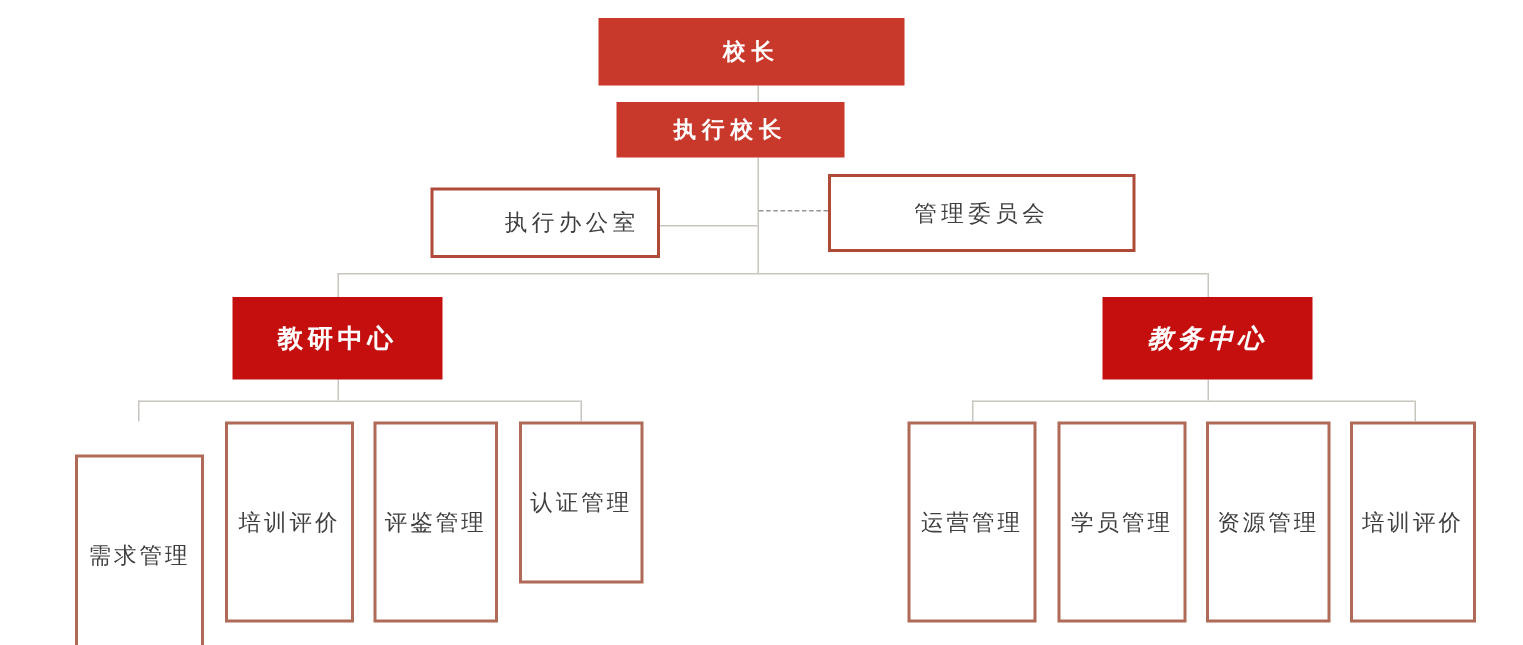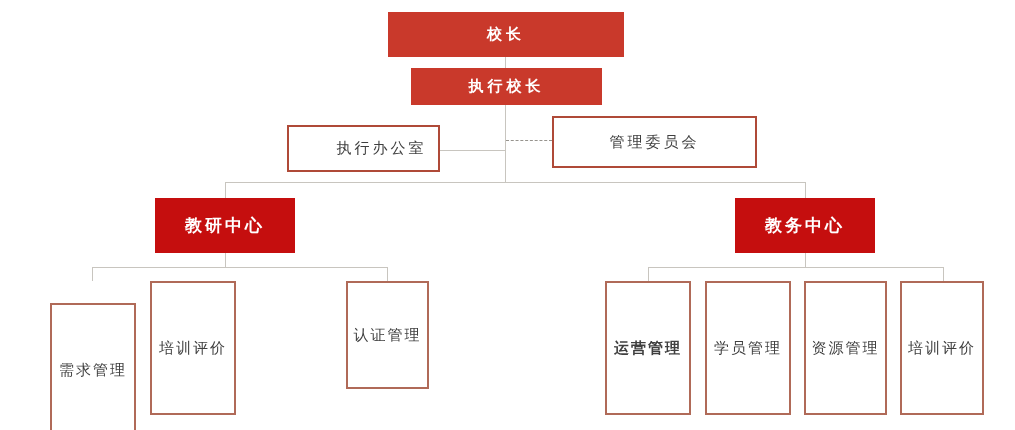--- a/index.html
+++ b/index.html
@@ -84,34 +84,35 @@
   <div class="vline" style="left:225px; top:253px; height:14px;"></div>
   <div class="hline" style="left:92px;  top:267px; width:295px;"></div>
   <div class="vline" style="left:92px;  top:267px; height:14px;"></div>
   <div class="vline" style="left:387px; top:267px; height:14px;"></div>
 
   <div class="vline" style="left:805px; top:253px; height:14px;"></div>
   <div class="hline" style="left:648px; top:267px; width:295px;"></div>
   <div class="vline" style="left:648px; top:267px; height:14px;"></div>
   <div class="vline" style="left:943px; top:267px; height:14px;"></div>
 
-  <div class="node red-top" style="left:388px; top:12px; width:236px; height:45px;font-family:Liberation Mono, monospace;">校长</div>
+  <div class="node red-top" style="left:399px; top:12px; width:204px; height:45px;font-family:Liberation Mono, monospace;">校长</div>
 
-  <div class="node red-top" style="left:411px; top:68px; width:191px; height:37px;">执行校长</div>
+  <div class="node red-top" style="left:411px; top:68px; width:152px; height:37px;">执行校长</div>
 
   <div class="node white-mid" style="left:287px; top:125px; width:153px; height:47px;padding-left:36px;">执行办公室</div>
 
   <div class="node red-center" style="left:155px; top:198px; width:140px; height:55px;">教研中心</div>
 
   <div class="node white-mid" style="left:552px; top:116px; width:205px; height:52px;">管理委员会</div>
 
-  <div class="node red-center" style="left:735px; top:198px; width:140px; height:55px;">教务中心</div>
+  <div class="node red-center" style="left:735px; top:198px; width:140px; height:55px;font-style:italic;">教务中心</div>
 
   <div class="node white-tall" style="left:50px;  top:281px; width:86px; height:134px;margin-top:22px;">需求管理</div>
   <div class="node white-tall" style="left:150px; top:281px; width:86px; height:134px;">培训评价</div>
+  <div class="node white-tall" style="left:249px; top:281px; width:83px; height:134px;">评鉴管理</div>
   <div class="node white-tall" style="left:346px; top:281px; width:83px; height:108px;">认证管理</div>
 
-  <div class="node white-tall" style="left:605px; top:281px; width:86px; height:134px;font-weight:bold;">运营管理</div>
+  <div class="node white-tall" style="left:605px; top:281px; width:86px; height:134px;">运营管理</div>
   <div class="node white-tall" style="left:804px; top:281px; width:83px; height:134px;">资源管理</div>
   <div class="node white-tall" style="left:705px; top:281px; width:86px; height:134px;">学员管理</div>
   <div class="node white-tall" style="left:900px; top:281px; width:84px; height:134px;text-align:center;">培训评价</div>
 
 </div>
 
 </body></html>

